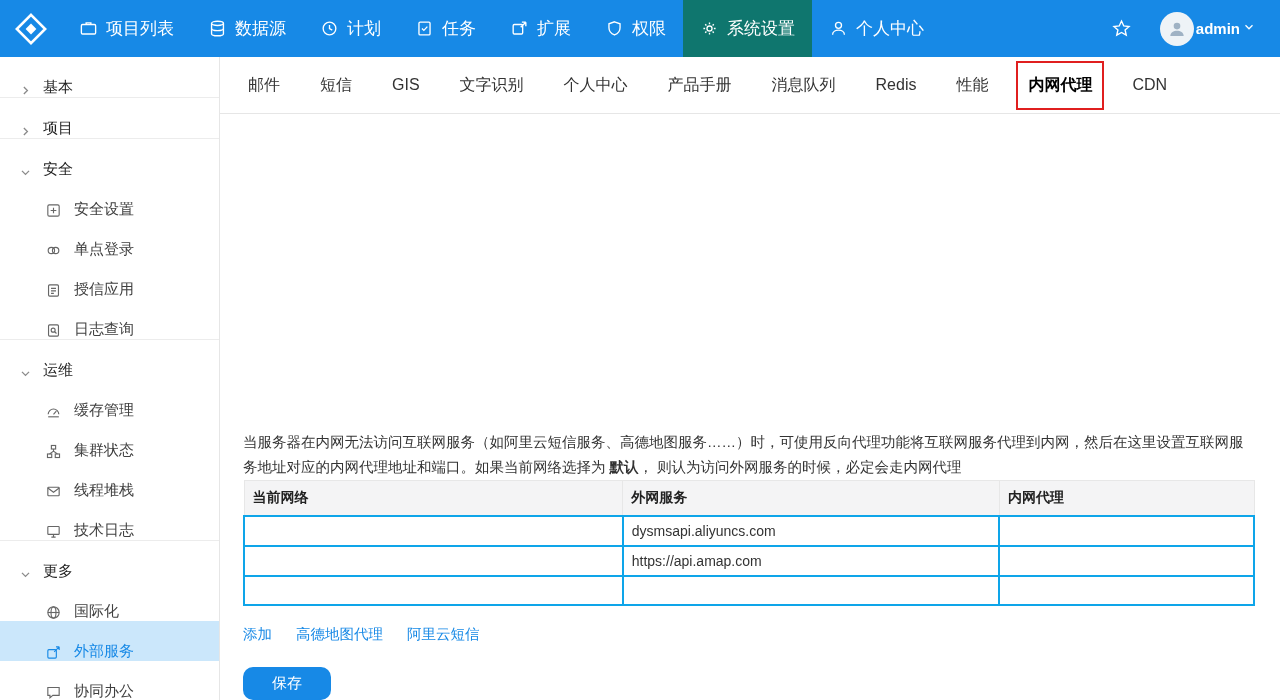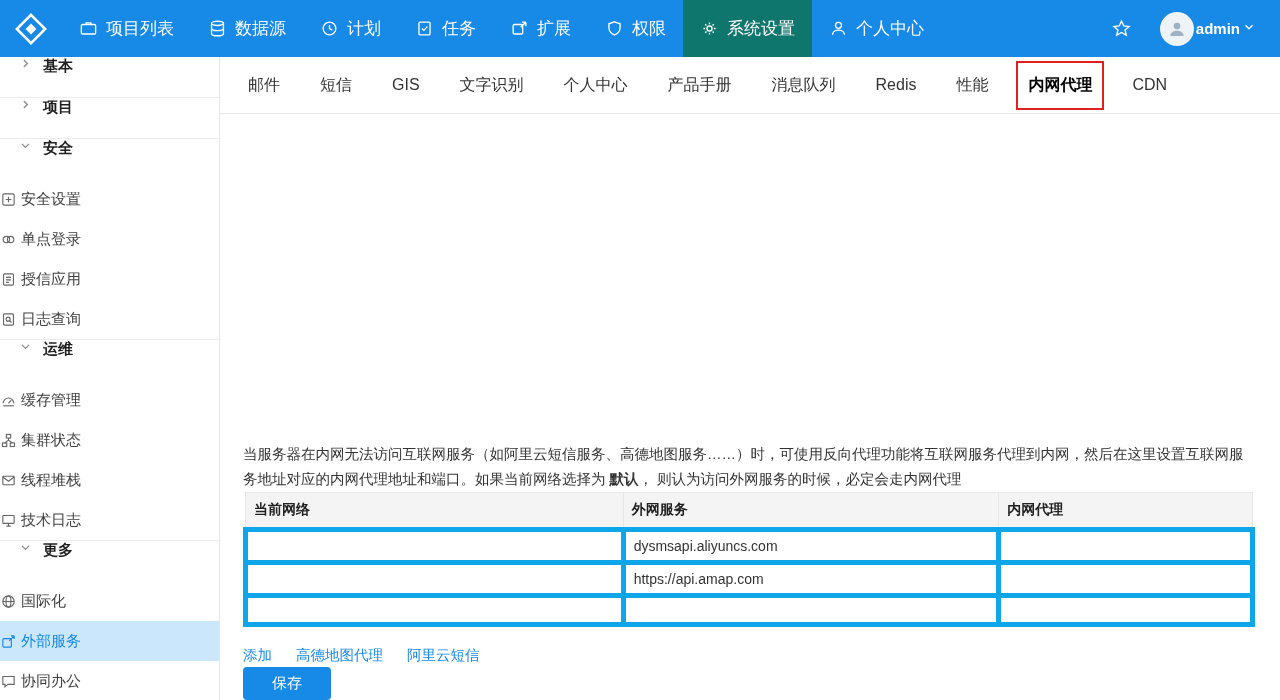--- a/index.html
+++ b/index.html
@@ -22,50 +22,50 @@
   .admin-name { font-size:15px; font-weight:bold; }
   .nav-caret svg { width:14px; height:14px; }
 
   
   .shell { display:flex; height:643px; }
 
   
   .sidebar { width:220px; border-right:1px solid #e6e6e6; overflow:hidden; flex:none; }
   .group { border-bottom:1px solid #ececec; }
   .group:last-child { border-bottom:none; }
-  .group-header { height:40px; display:flex; align-items:flex-start; gap:11px; padding-left:19px;
-     font-size:15px; font-weight:bold; color:#1f1f1f; cursor:pointer; }
+  .group-header { height:40px; display:flex; align-items:flex-end; gap:11px; padding-left:19px;
+     font-size:15px; font-weight:normal; color:#1f1f1f; cursor:pointer; }
   .chev svg { width:13px; height:13px; color:#8a8a8a; display:block; }
-  .child { height:40px; display:flex; align-items:center; gap:4px; 
+  .child { height:40px; display:flex; align-items:flex-end; gap:12px; padding-left:45px;
      font-size:15px; color:#404040; cursor:pointer; }
   .child .cicon svg { width:17px; height:17px; display:block; color:#666; }
   .child.selected { background:#cbe7fb; color:#1789e6; }
   .child.selected .cicon svg { color:#1789e6; }
 
   
   .main { flex:1; display:flex; flex-direction:column;justify-content:space-between; }
   .tabbar { height:57px; border-bottom:1px solid #e6e6e6; display:flex; align-items:center;
      padding-left:28px; gap:40px; flex:none; }
   .tab { font-size:16px; color:#333; cursor:pointer; white-space:nowrap; }
   .tab.active { font-weight:bold; color:#000; border:2px solid #e01f1f; padding:12px 10px; margin:0 -12px; }
 
   .content { padding:26px 25px 0 23px; }
   .desc { font-size:14.5px; line-height:25px; color:#333; max-width:1012px; }
   .desc b { font-weight:bold; }
 
   table.proxy { width:1012px; border-collapse:collapse; table-layout:fixed; }
   table.proxy th { background:#f4f4f5; font-size:14px; font-weight:bold; text-align:left;
      padding:8px 8px; border:1px solid #e7e7e7; color:#222; }
-  table.proxy td { font-size:14px; padding:6px 8px; height:29px; border:5px solid #0ea5e9; color:#333; }
+  table.proxy td { font-size:14px; padding:6px 8px; height:29px; border:2px solid #0ea5e9; color:#333; }
   .col-a { width:37.5%; } .col-b { width:37.3%; } .col-c { width:25.2%; }
 
   .links { margin-top:19px; display:flex; gap:24px; }
   .links a { color:#1789e6; font-size:14.5px; text-decoration:none; cursor:pointer; }
 
-  .save { margin-top:2px; background:#1789e6; color:#fff; border:none; border-radius:4px;
+  .save { margin-top:23px; background:#1789e6; color:#fff; border:none; border-radius:10px;
      font-size:15px; padding:7px 29px; cursor:pointer; font-family:inherit; }
 </style>
 </head>
 <body>
 
 <div class="navbar">
   <div class="logo">
     <svg viewBox="0 0 24 24" fill="none" stroke="#fff" stroke-width="1.8">
       <path d="M12 2 L22 12 L12 22 L2 12 Z"></path>
         <path d="M8.2 12 L12 8.2 L15.8 12 L12 15.8 Z" fill="#fff" stroke="none"></path>

